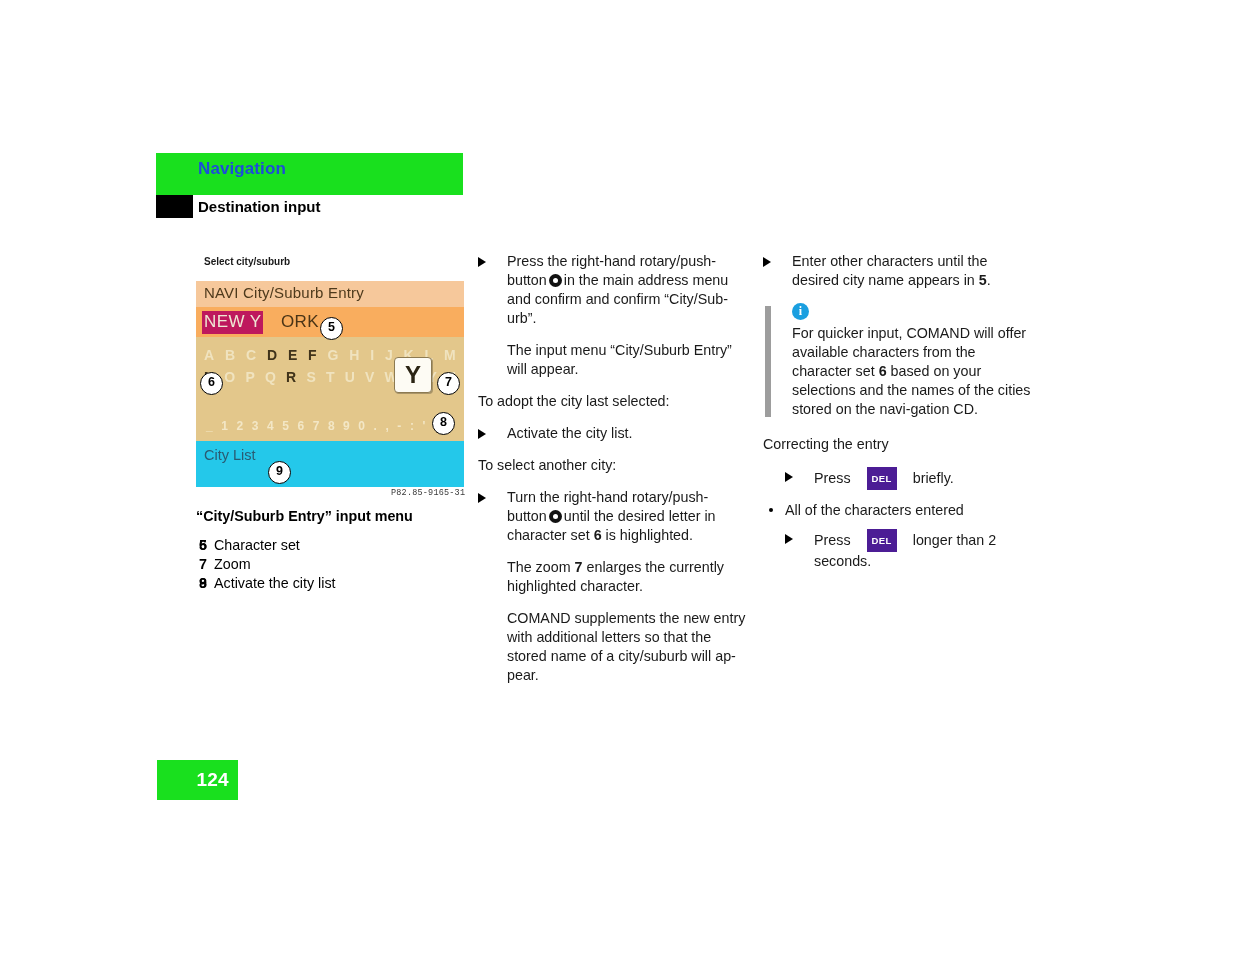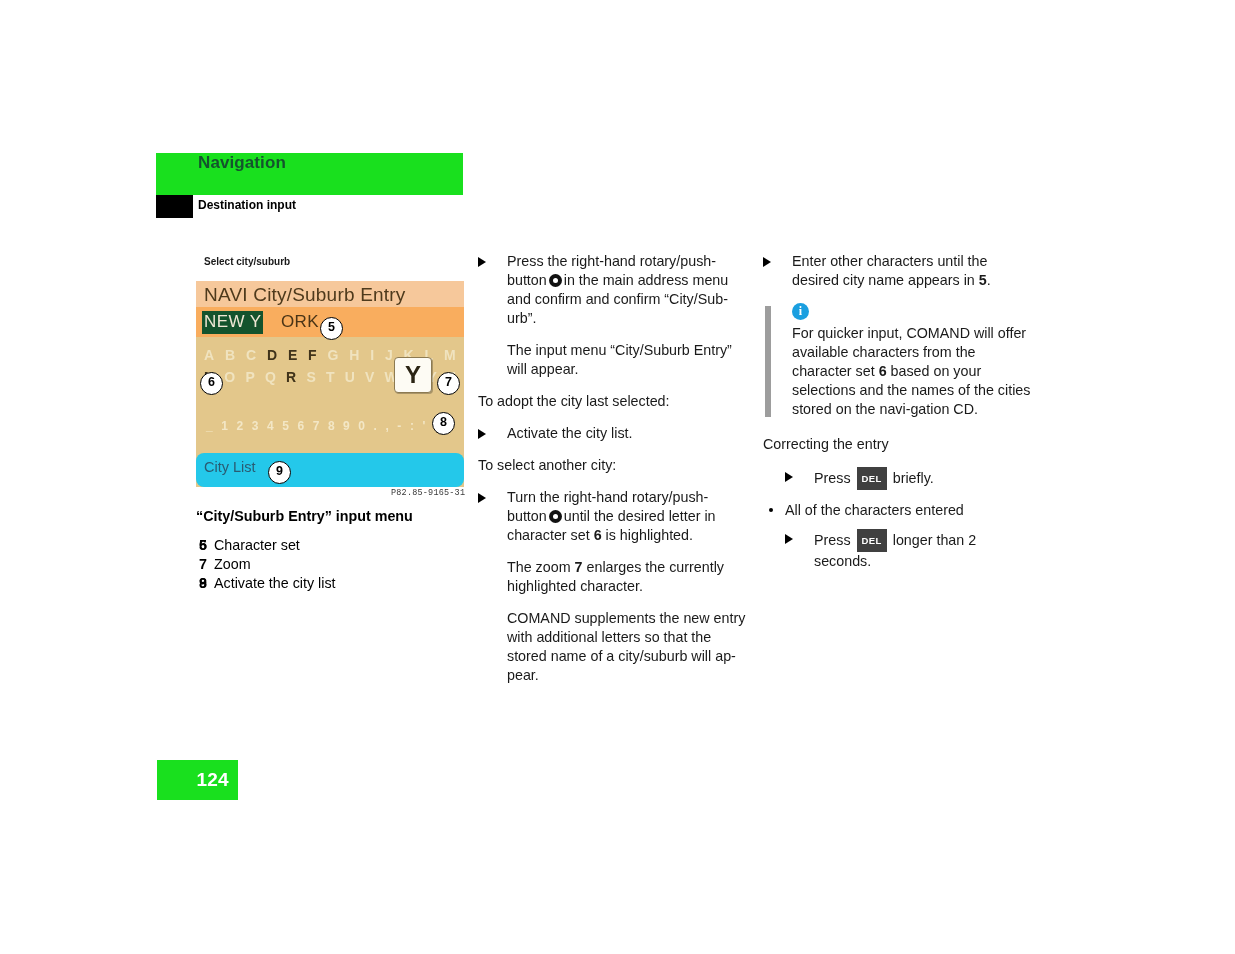--- a/index.html
+++ b/index.html
@@ -21,24 +21,24 @@
     position: absolute;
     left: 156px;
     top: 153px;
     width: 307px;
     height: 42px;
     background: #19e01e;
   }
   .hdr-green span {
     position: absolute;
     left: 42px;
-    top: 0;
+    top: 6px;
     font-size: 17px;
     font-weight: bold;
-    color: #14532d;
+    color: #1d4ed8;
     letter-spacing: .1px;
   }
   .hdr-sub {
     position: absolute;
     left: 156px;
     top: 195px;
     width: 307px;
     height: 23px;
   }
   .hdr-sub .blk {
@@ -46,21 +46,21 @@
     left: 0;
     top: 0;
     width: 37px;
     height: 23px;
     background: #000000;
   }
   .hdr-sub span {
     position: absolute;
     left: 42px;
     top: 3px;
-    font-size: 12px;
+    font-size: 15px;
     font-weight: bold;
     color: #000000;
   }
 
   
   .col {
     position: absolute;
     font-size: 14.3px;
     line-height: 19px;
     color: #1a1a1a;
@@ -88,35 +88,35 @@
   .ns-title {
     position: absolute;
     left: 0; top: 0;
     width: 100%;
     height: 26px;
     background: #f6c89b;
   }
   .ns-title span {
     position: absolute;
     left: 8px; top: 3px;
-    font-size: 19px;
+    font-size: 15px;
     color: #4e3a1c;
     letter-spacing: .2px;
   }
   .ns-input {
     position: absolute;
     left: 0; top: 26px;
     width: 100%;
     height: 30px;
     background: #f9ad5e;
   }
   .ns-inv {
     position: absolute;
     left: 6px; top: 4px;
-    background: #14532d;
+    background: #be185d;
     color: #efe7d4;
     font-size: 17px;
     padding: 1px 2px 2px 2px;
     letter-spacing: .4px;
   }
   .ns-rest {
     position: absolute;
     left: 85px; top: 5px;
     font-size: 17px;
     color: #4a3416;
@@ -172,23 +172,22 @@
     top: 142px;
     font-size: 13px;
     color: #3d3118;
     font-weight: bold;
   }
   .ns-citylist {
     position: absolute;
     left: 0;
     bottom: 0;
     width: 100%;
-    height: 34px;
+    height: 46px;
     background: #24c8ea;
-    border-radius: 8px;
   }
   .ns-citylist span {
     position: absolute;
     left: 8px; top: 6px;
     font-size: 14.5px;
     color: #2a5b72;
   }
 
   
   .cal {
@@ -320,28 +319,28 @@
   .knob::after {
     content: "";
     position: absolute;
     left: 4px; top: 4px;
     width: 5px; height: 5px;
     border-radius: 50%;
     background: #fff;
   }
   .delkey {
     display: inline-block;
-    background: #404040;
+    background: #4c1d95;
     color: #fff;
     font-size: 9.5px;
     font-weight: bold;
     padding: 2px 5px 2px 5px;
     vertical-align: 1px;
     letter-spacing: .4px;
-    margin: 0 2px;
+    margin: 0 12px;
   }
   b.num { font-weight: bold; }
 
   
   .note {
     position: relative;
     padding-left: 29px;
     margin-bottom: 16px;
   }
   .note .bar {

